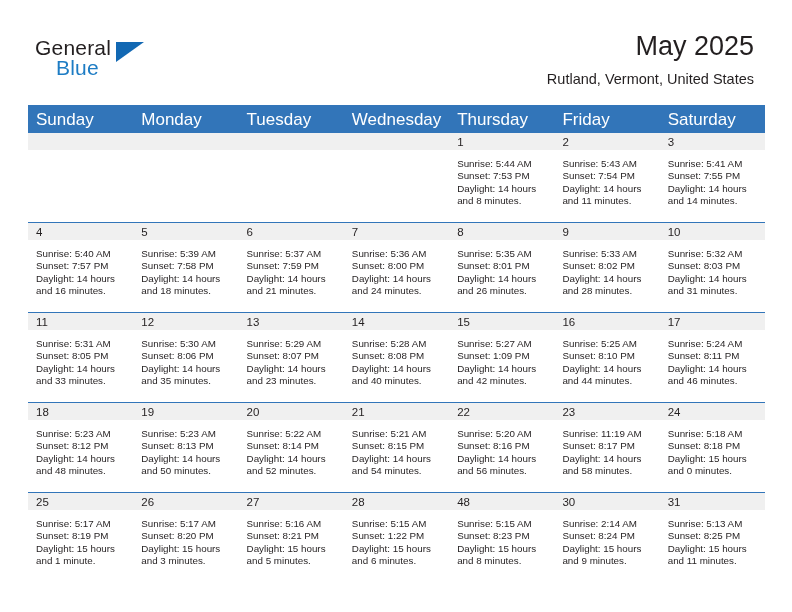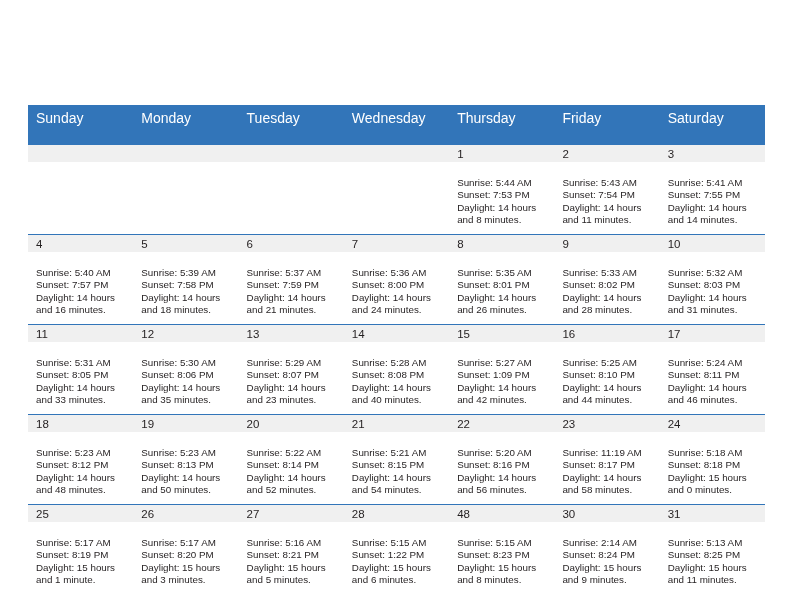--- a/index.html
+++ b/index.html
@@ -91,23 +91,23 @@
     left: 28px;
     top: 105px;
     width: 737px;
     border-collapse: collapse;
     table-layout: fixed;
   }
   .calendar th {
     background: #3275b9;
     color: #ffffff;
     font-weight: normal;
-    font-size: 14px;
+    font-size: 17px;
     text-align: left;
-    padding: 5px 0 18px 8px;
+    padding: 5px 0 2px 8px;
     height: 13px;
     border: none;
   }
   .calendar td {
     vertical-align: top;
     padding: 0;
     border: none;
     border-top: 1px solid #3275b9;
     height: 89px;
     width: 105.28px;
@@ -127,34 +127,48 @@
   .daynum-strip {
     background: #f0f0f0;
     height: 17px;
     padding: 2px 0 0 8px;
     box-sizing: border-box;
     font-size: 11.5px;
     color: #231f20;
     line-height: 15px;
   }
   .cell-body {
-    padding: 15px 6px 0 8px;
+    padding: 8px 6px 0 8px;
     font-size: 9.8px;
     line-height: 12.3px;
     color: #231f20;
   }
   .cell-body div {
     white-space: nowrap;
   }
 </style>
 </head>
 <body>
 
 <div class="page">
 
+  <div class="header">
+
+    <div class="logo">
+      <span class="logo-general">General</span>
+      <span class="logo-tri"></span>
+      <span class="logo-blue">Blue</span>
+    </div>
+
+    <div class="title-block">
+      <div class="cal-title">May 2025</div>
+      <div class="cal-subtitle">Rutland, Vermont, United States</div>
+    </div>
+
+  </div>
 
   <table class="calendar">
     <thead>
       <tr>
         <th>Sunday</th>
         <th>Monday</th>
         <th>Tuesday</th>
         <th>Wednesday</th>
         <th>Thursday</th>
         <th>Friday</th>

